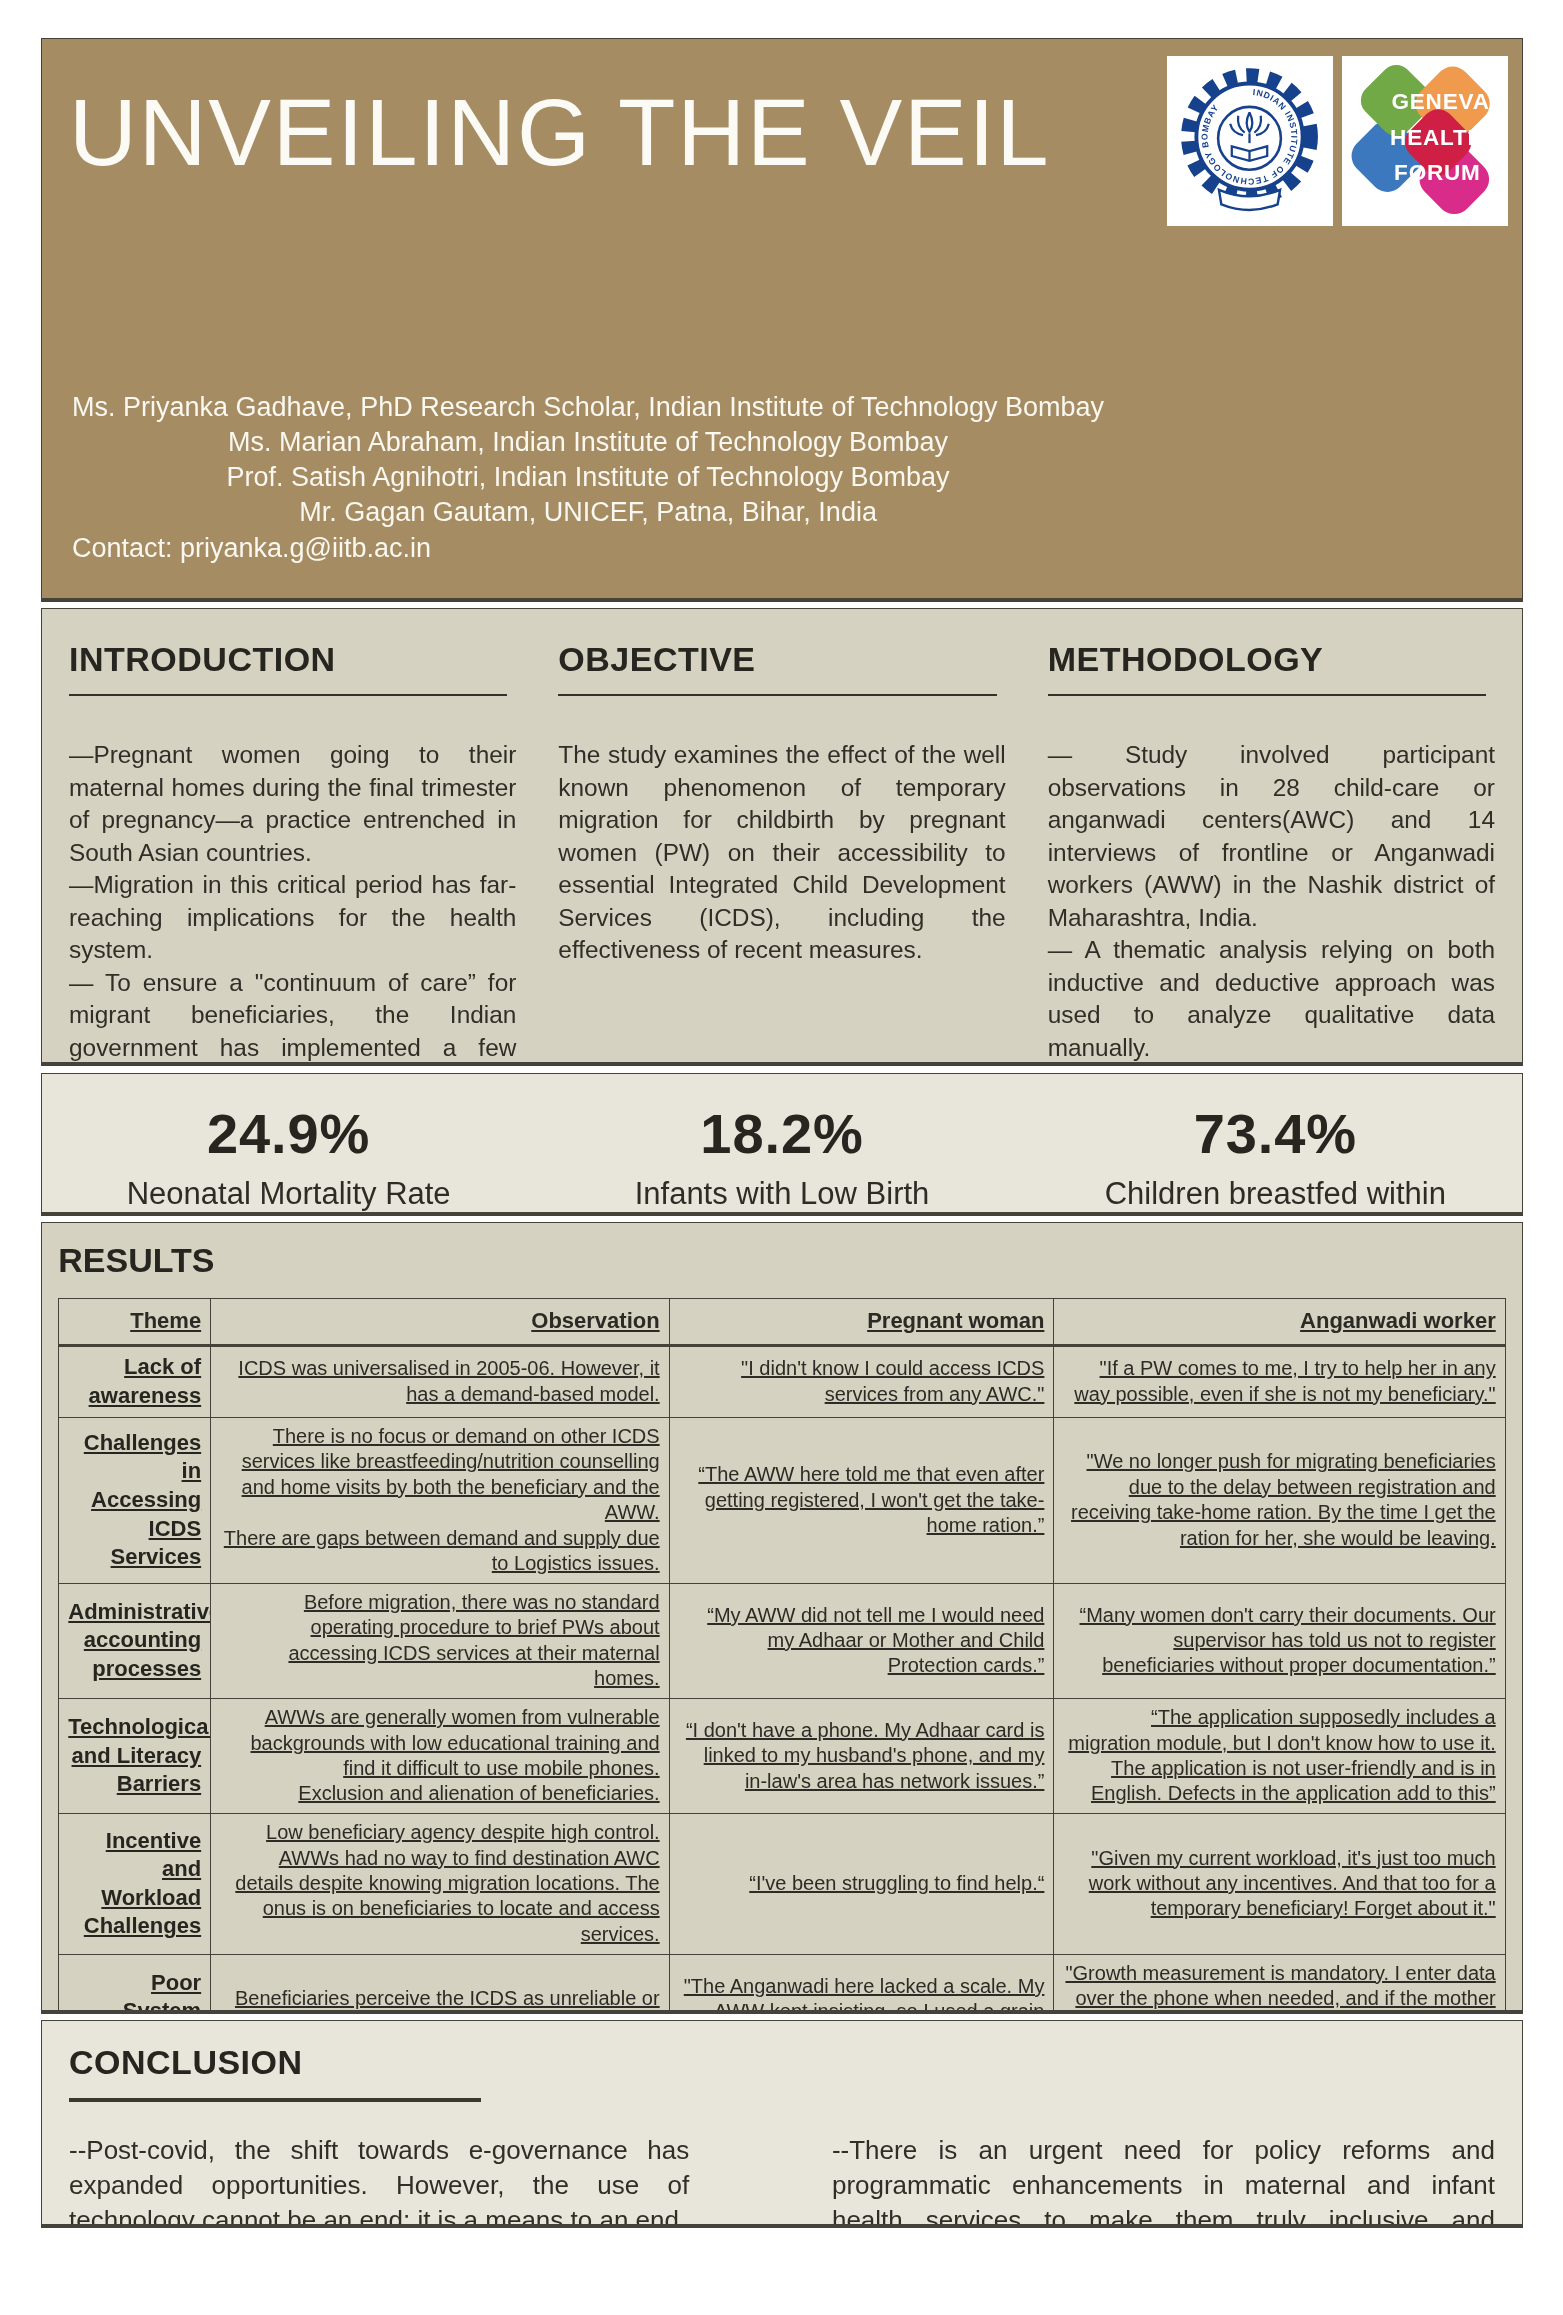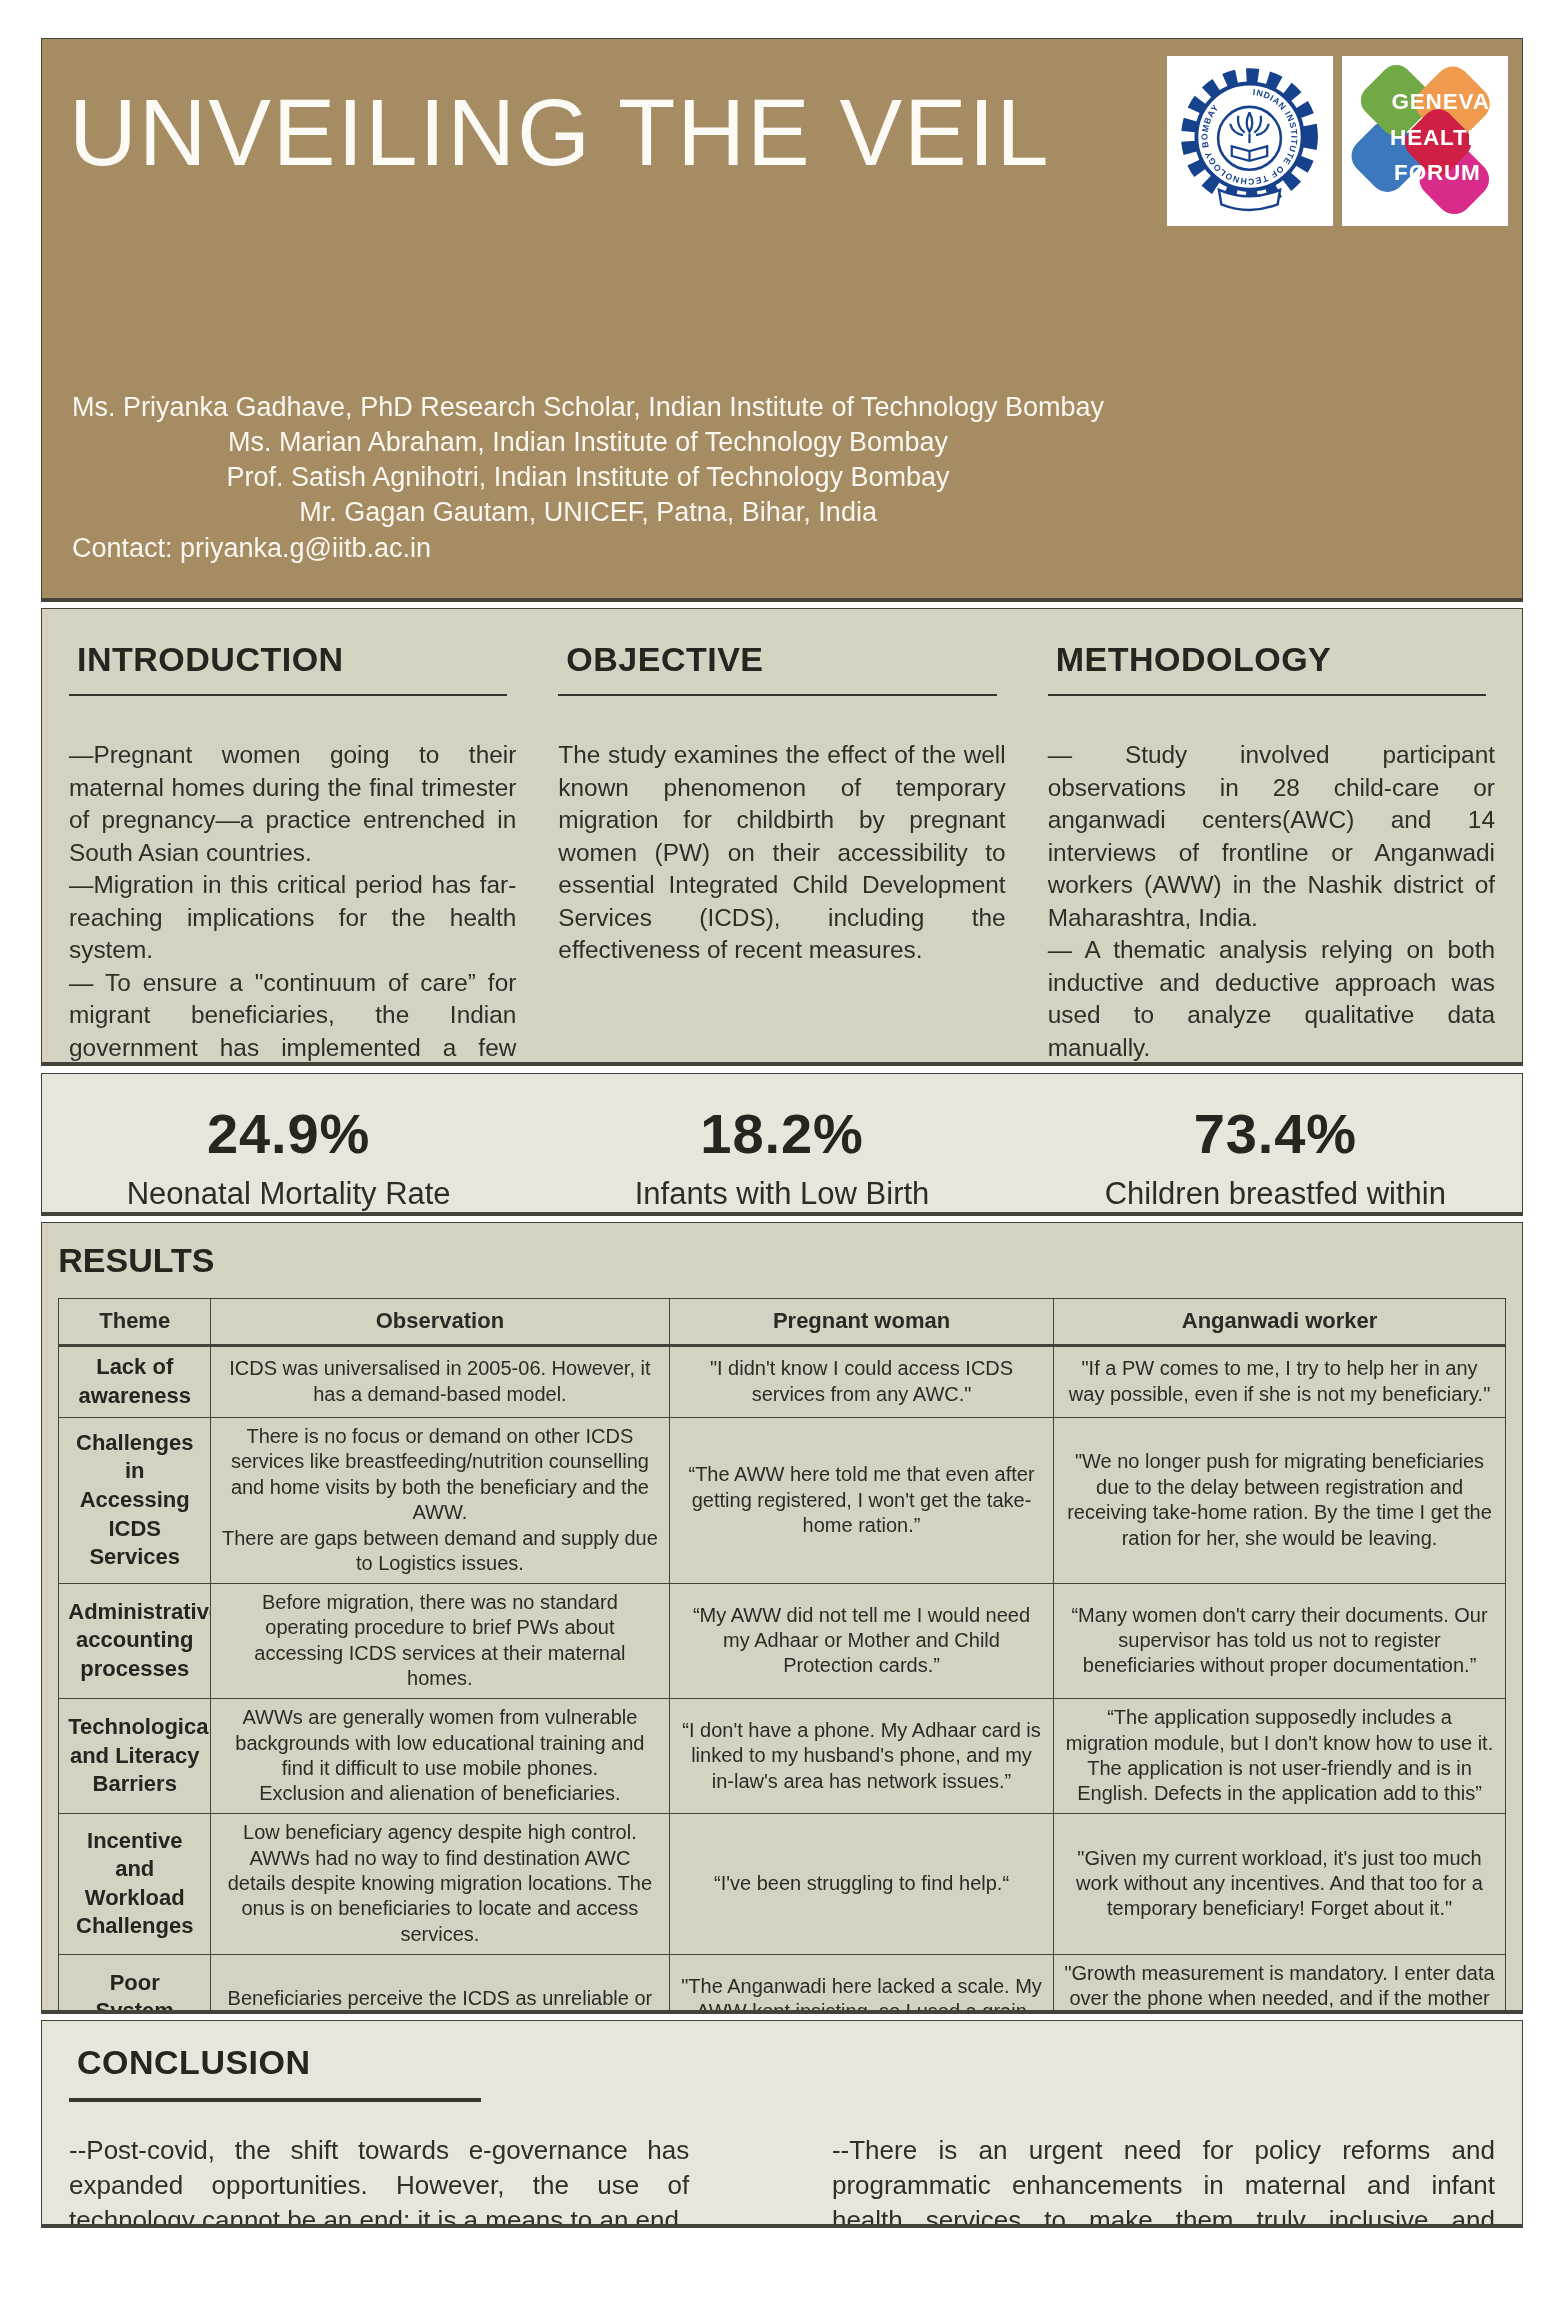--- a/index.html
+++ b/index.html
@@ -62,21 +62,21 @@
   .cols-panel {
     margin-top: 6.3px;
     height: 458px;
     background: #d6d2c1;
     display: flex;
     gap: 42px;
     padding: 31px 27px 0 27px;
   }
   .col { flex: 1 1 0; min-width: 0; }
   .section-heading {
-    margin: 0 0 0 8px;
+    margin: 0 0 0 0;
     font-size: 34px; font-weight: 700; color: #26251f;
     letter-spacing: 0.5px;
   }
   .heading-rule {
     height: 2.7px; background: #34322b; width: 98%;
     margin: 14.5px 0 43px 0;
   }
   .body-text {
     margin: 0;
     font-size: 24.4px; line-height: 1.33;
@@ -121,22 +121,23 @@
     width: calc(100% - 7.2px);
     margin-left: 3.6px;
     border-collapse: collapse;
     table-layout: fixed;
     background: #d6d2c1;
   }
   .results-table th, .results-table td {
     border: 1.8px solid #45423a;
     padding: 6.3px 9px;
     vertical-align: middle;
-    text-align: center;
+    text-align: right;
     overflow: hidden;
+    text-decoration: underline;
   }
   .results-table thead th {
     font-size: 22px; font-weight: 700; height: 47px;
     border-bottom-width: 3.6px;
   }
   .results-table td {
     font-size: 20px; line-height: 1.27; color: #2d2b25;
     white-space: pre-line;
   }
   .results-table td.theme-cell {

